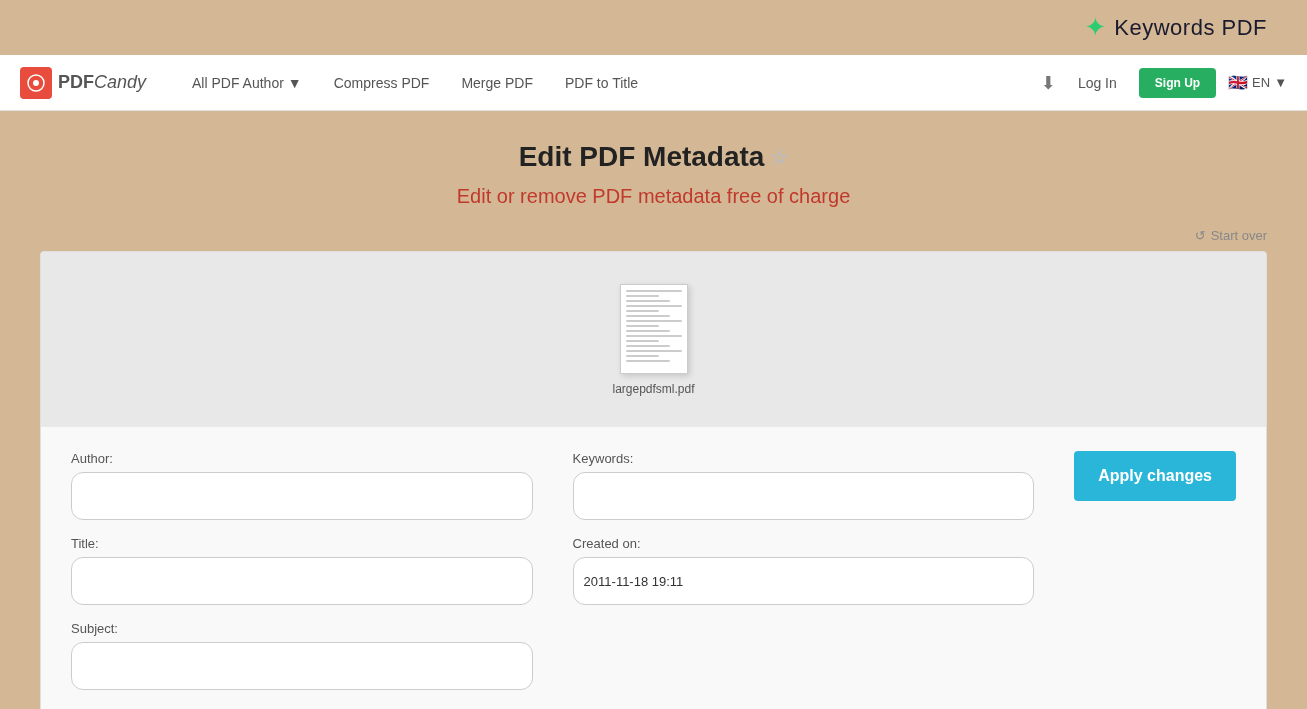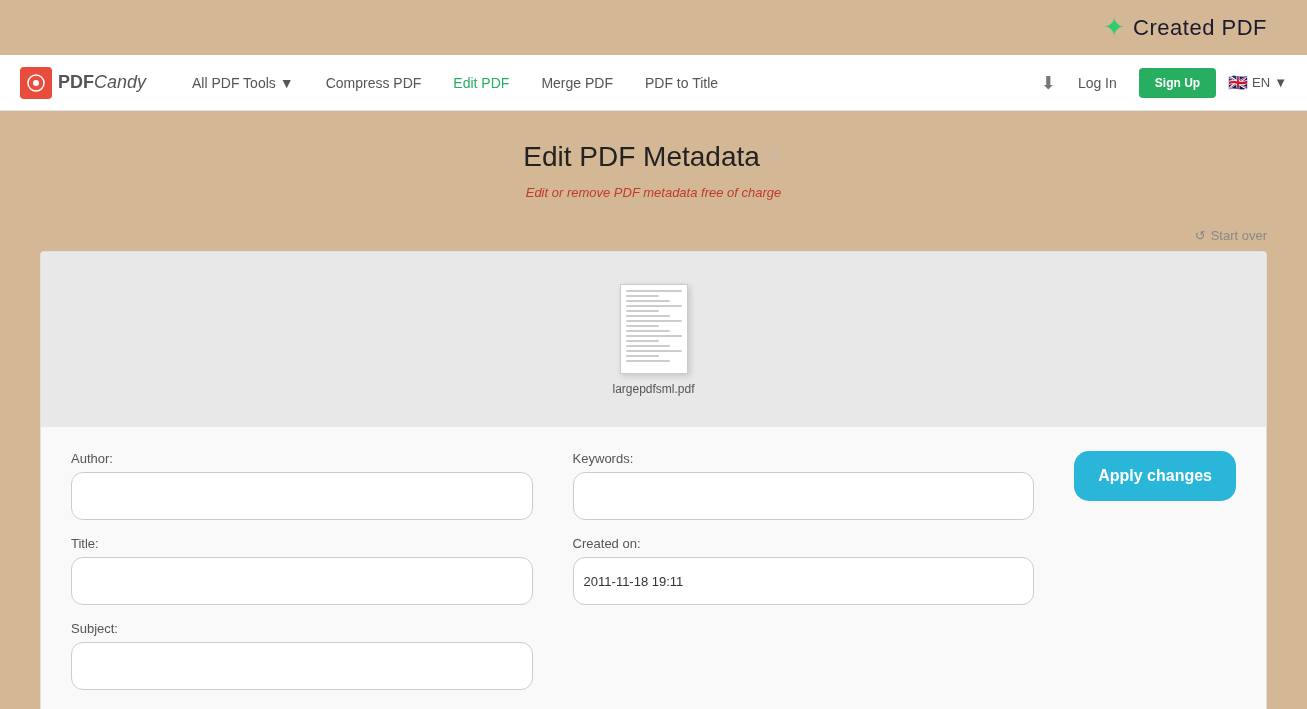--- a/index.html
+++ b/index.html
@@ -150,38 +150,38 @@
       padding: 30px 40px;
     }
 
     .page-title-area {
       text-align: center;
       margin-bottom: 12px;
     }
 
     .page-title {
       font-size: 28px;
-      font-weight: 400;
+      font-weight: 700;
       color: #222;
       display: inline-flex;
+      align-items: center;
       gap: 6px;
     }
 
     .star-icon {
       color: #bbb;
       font-size: 20px;
       cursor: pointer;
     }
 
     .page-subtitle {
       text-align: center;
-      font-size: 13px;
+      font-size: 20px;
       color: #c0392b;
-      margin-bottom: 28px;
-      font-style: italic;
+      margin-bottom: 20px;
     }
 
     .start-over-area {
       display: flex;
       justify-content: flex-end;
       margin-bottom: 8px;
     }
 
     .start-over-btn {
       display: flex;
@@ -281,54 +281,53 @@
       grid-column: 3;
     }
 
     .btn-apply {
       background: #29b6d8;
       border: none;
       color: white;
       font-size: 16px;
       font-weight: bold;
       padding: 14px 24px;
-      border-radius: 15px;
+      border-radius: 4px;
       cursor: pointer;
       white-space: nowrap;
       height: 50px;
     }
   </style>
 </head>
 <body>
 
 <div class="brand-bar">
   <span style="color:#2ecc71; font-size:26px;">✦</span>
-  <span class="brand-logo-text">Created PDF</span>
+  <span class="brand-logo-text">Keywords PDF</span>
 </div>
 
 <nav class="nav-bar">
   <div class="nav-logo">
     <div class="nav-logo-icon">
       <svg width="18" height="18" viewBox="0 0 18 18">
         <circle cx="9" cy="9" r="8" fill="none" stroke="white" stroke-width="1.5"></circle>
         <circle cx="9" cy="9" r="3" fill="white"></circle>
       </svg>
     </div>
     <div class="nav-logo-text">
       <span class="pdf">PDF</span><span class="candy">Candy</span>
     </div>
   </div>
 
   <div class="nav-links">
     <a class="nav-link nav-link-dropdown">
-      <span>All PDF Tools</span>
+      <span>All PDF Author</span>
       <span>▼</span>
     </a>
     <a class="nav-link">Compress PDF</a>
-    <a class="nav-link active">Edit PDF</a>
     <a class="nav-link">Merge PDF</a>
     <a class="nav-link">PDF to Title</a>
   </div>
 
   <div class="nav-right">
     <span class="nav-download-icon">⬇</span>
     <button class="btn-login">Log In</button>
     <button class="btn-signup">Sign Up</button>
     <div class="lang-selector">
       <span style="font-size:16px;">🇬🇧</span>

